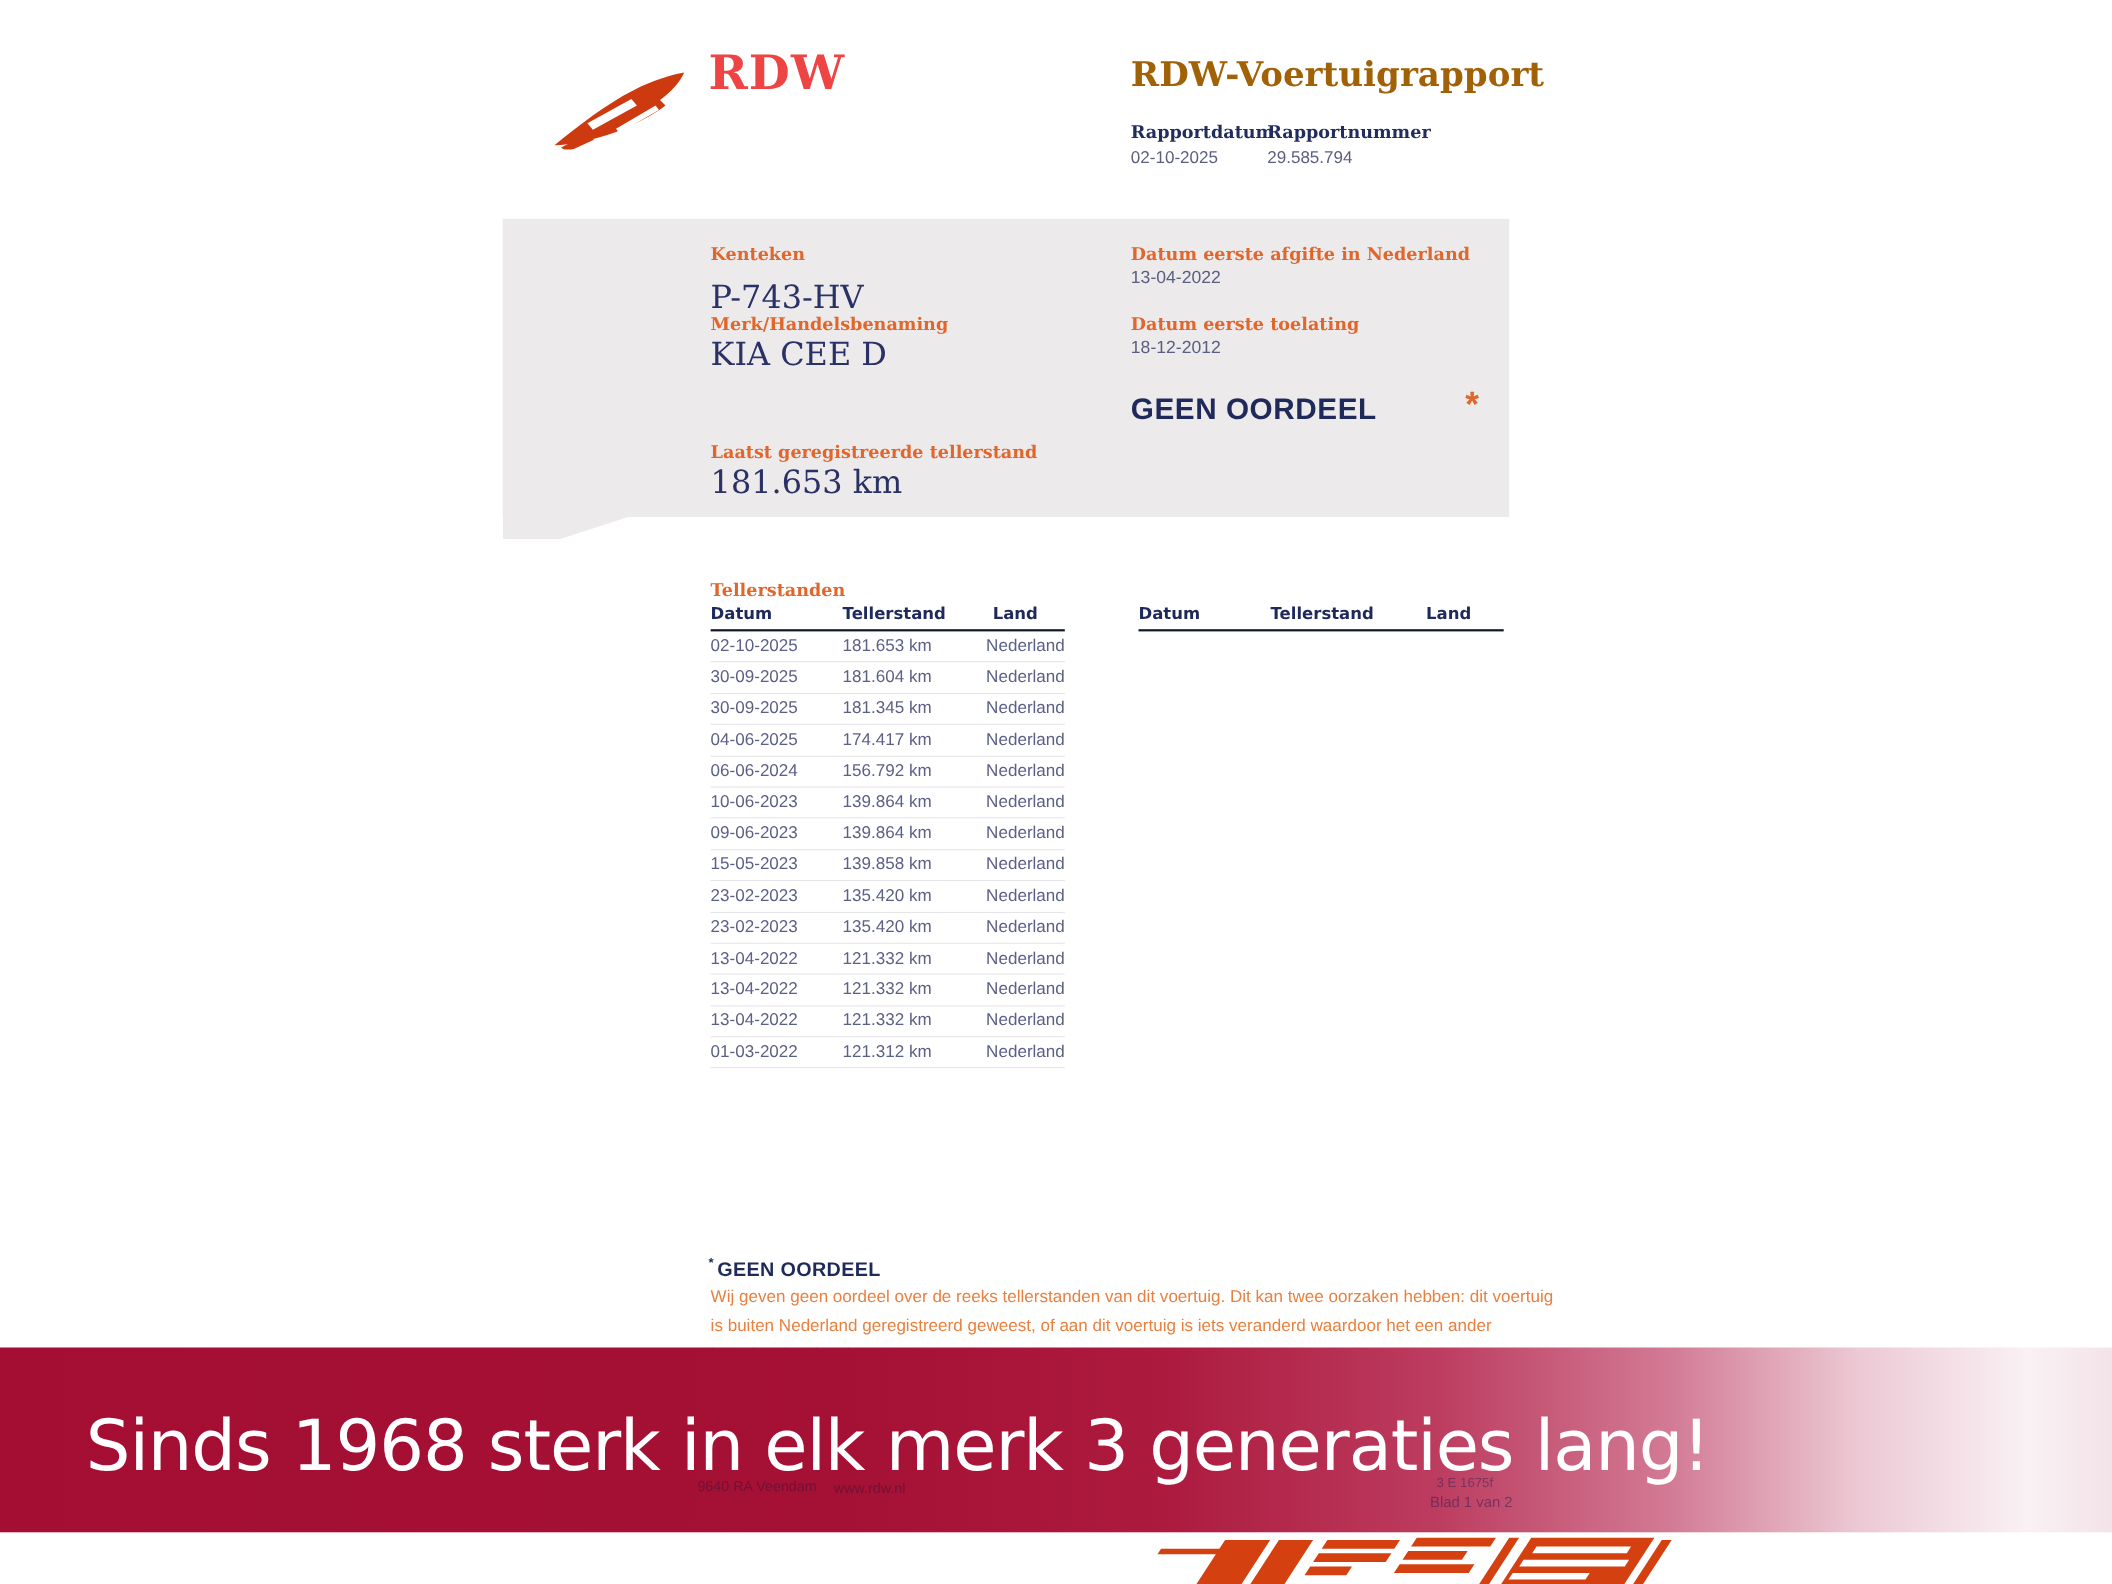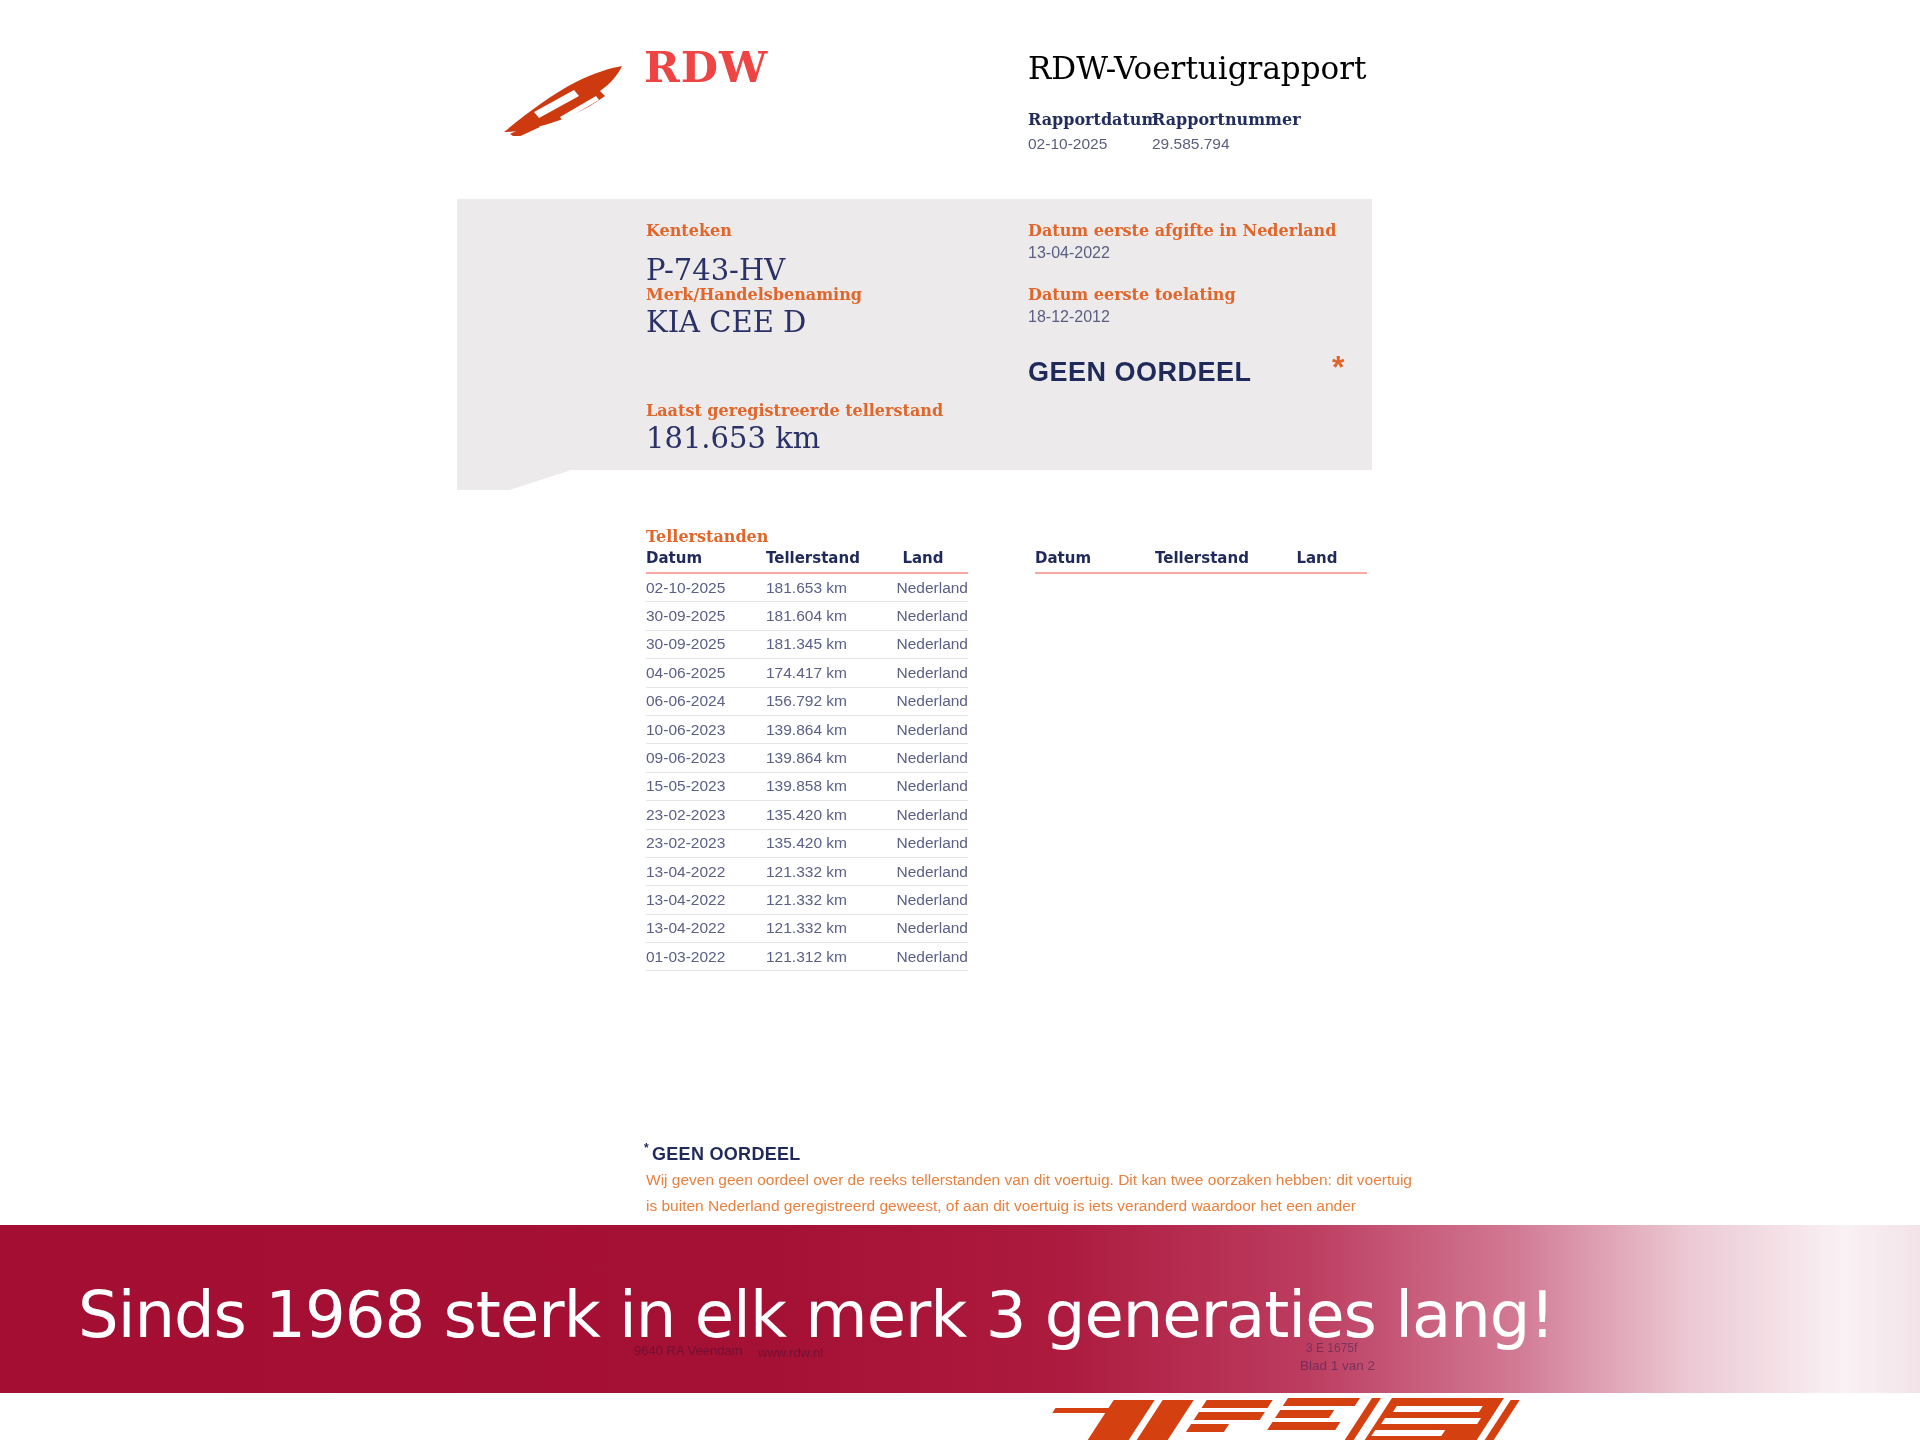--- a/index.html
+++ b/index.html
@@ -7,22 +7,22 @@
   .page{
     position:relative;width:1920px;height:1440px;overflow:hidden;background:#ffffff;
     font-family:"Liberation Sans",sans-serif;
   }
   .abs{position:absolute;}
 
   
   .rdw-logo{left:500px;top:60px;width:128px;height:76px;}
   .rdw-wordmark{left:644px;top:42px;font-family:"DejaVu Serif",serif;font-weight:bold;
     font-size:43px;color:#ef4444;letter-spacing:1px;}
-  .doc-title{left:1028px;top:50px;font-family:"DejaVu Serif",serif;font-weight:normal;
-    font-size:31px;color:#000000;}
+  .doc-title{left:1028px;top:50px;font-family:"DejaVu Serif",serif;font-weight:bold;
+    font-size:31px;color:#a16207;}
   .meta-label{font-family:"DejaVu Serif",serif;font-weight:bold;font-size:16px;color:#222D5E;}
   .meta-value{font-size:15.5px;color:#5A5F80;}
   .meta-l1{left:1028px;top:110px;}
   .meta-l2{left:1152px;top:110px;}
   .meta-v1{left:1028px;top:135px;}
   .meta-v2{left:1152px;top:135px;}
 
   
   .info-box{left:457px;top:199px;width:915px;height:271px;background:#ECEAEA;}
   .info-box::after{content:"";position:absolute;left:0;top:271px;width:114px;height:20px;
@@ -43,21 +43,21 @@
   .v-toelating{left:571px;top:109px;}
   .v-oordeel{left:571px;top:158px;font-weight:bold;font-size:27px;color:#1F2A5A;letter-spacing:.5px;}
   .oordeel-star{left:875px;top:150px;font-size:32px;font-weight:bold;color:#E0662B;}
 
   
   .tellerstanden-heading{left:646px;top:527px;font-family:"DejaVu Serif",serif;
     font-weight:bold;font-size:16px;color:#E0662B;}
   .mileage-table{left:646px;top:549px;width:322px;}
   .mileage-table-2{left:1035px;top:549px;width:332px;}
   .t-header{display:grid;grid-template-columns:120px 112px 1fr;
-    border-bottom:2px solid #fca5a5;padding-bottom:5px;}
+    border-bottom:2px solid #0f172a;padding-bottom:5px;}
   .t-header span{font-family:"DejaVu Sans",sans-serif;font-weight:bold;font-size:15px;color:#1F2A5A;}
   .t-header span:last-child{text-align:center;}
   .t-row{display:grid;grid-template-columns:120px 112px 1fr;align-items:center;
     height:27.4px;border-bottom:1px solid #E5E4E8;}
   .t-row span{font-size:15.5px;color:#5B6087;}
   .t-row span:last-child{text-align:right;}
 
   
   .footnote-title{left:644px;top:1141px;font-weight:bold;font-size:18px;color:#1F2A5A;letter-spacing:.3px;}
   .footnote-title .star{font-size:12px;vertical-align:8px;margin-right:3px;}

